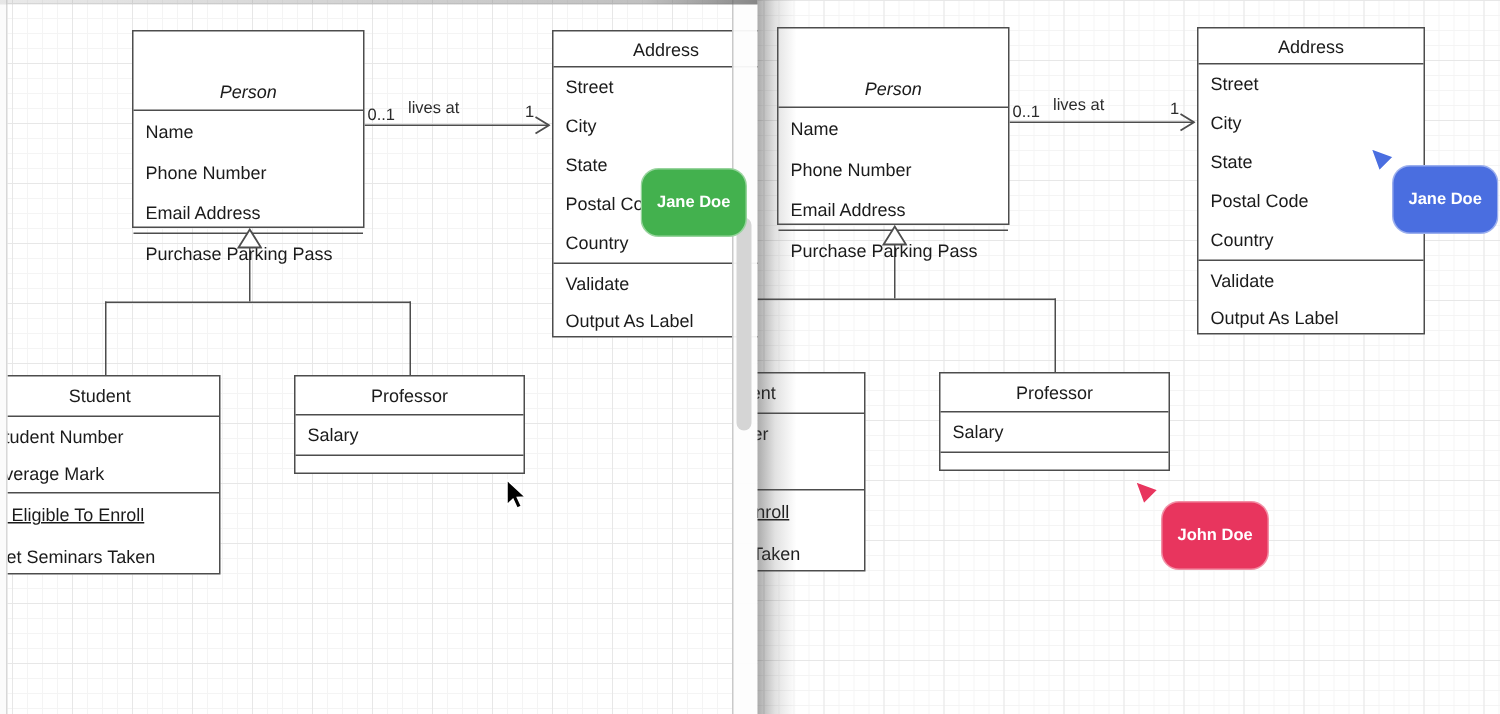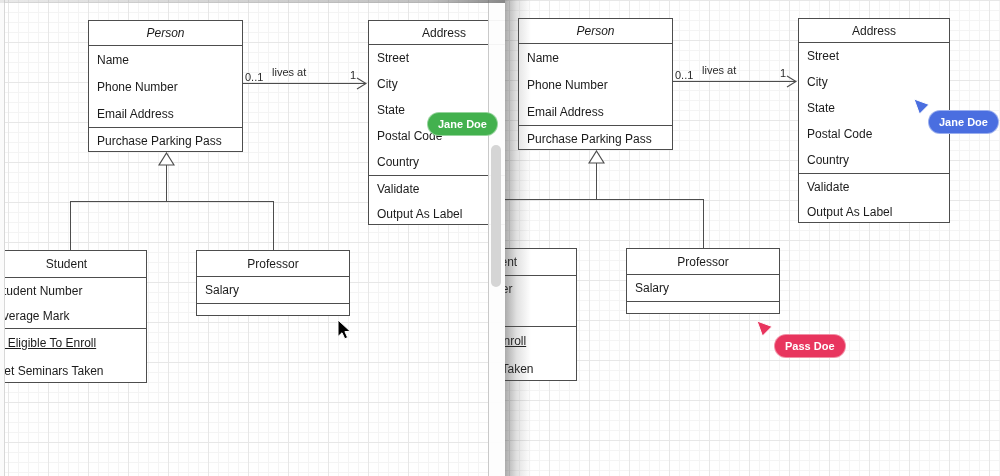--- a/index.html
+++ b/index.html
@@ -24,34 +24,34 @@
   #win-right { left:505px; width:495px; background-position:4px 0,4px 0,4px 0,4px 0; }
 
   .ubox {
     position:absolute; background:#fff; border:1px solid #4d4d4d;
     color:#1b1b1b; font-size:12px; z-index:2;
   }
   .ub-title {
     display:flex; align-items:center; justify-content:center;
     border-bottom:1px solid #4d4d4d; font-size:12px;
   }
-  .italic { font-style:italic; }
+  .italic { font-style:italic;margin-top:28px; }
   .ub-row { display:flex; align-items:center; padding-left:8px; white-space:nowrap; }
   .ub-meths { border-top:1px solid #4d4d4d; }
   .u-underline { text-decoration:underline; }
 
   .hline, .vline { position:absolute; background:#4d4d4d; z-index:1; }
   .hline { height:1px; } .vline { width:1px; }
   .lbl { position:absolute; font-size:11px; color:#2b2b2b; z-index:2; white-space:nowrap; }
   .lbl-center { text-align:left; }
   .conn-svg { position:absolute; z-index:2; }
 
   .badge {
     position:absolute; z-index:12; color:#fff; font-size:11px; font-weight:700;
-    padding:5px 10px; border-radius:12px; line-height:1.1; white-space:nowrap;
+    padding:16px 10px; border-radius:12px; line-height:1.1; white-space:nowrap;
     border:1px solid rgba(255,255,255,0.45);
   }
   .cursor { position:absolute; z-index:60; }
 
   #scroll-gutter {
     position:absolute; left:488px; top:0; width:17px; height:476px;
     background:rgba(253,253,253,0.95); border-left:1px solid #c9c9c9; z-index:10;
   }
   #scroll-thumb {
     position:absolute; left:491px; top:145px; width:10px; height:142px;
@@ -199,18 +199,18 @@
   <div class="vline" style="left:198px; top:199px; height:49px;"></div>
 
   <svg class="cursor" style="left:408px; top:98px;" width="18" height="18">
     <path d="M1,1 L16,6.5 L6.5,16 Z" fill="#4a6ee0" stroke="#ffffff" stroke-width="1"></path>
   </svg>
   <div class="badge" style="left: 423px; top: 110px; background: rgb(74, 110, 224);">Jane Doe</div>
 
   <svg class="cursor" style="left:251px; top:320px;" width="18" height="18">
     <path d="M1,1 L16,6.5 L6.5,16 Z" fill="#e8355e" stroke="#ffffff" stroke-width="1"></path>
   </svg>
-  <div class="badge" style="left: 269px; top: 334px; background: rgb(232, 53, 94);">Pass Doe</div>
+  <div class="badge" style="left: 269px; top: 334px; background: rgb(232, 53, 94);">John Doe</div>
 </div>
 
 <div id="left-edge-strip"></div>
 <div id="left-top-strip"></div>
 <div id="divider-shadow"></div>
 
 </body></html>

